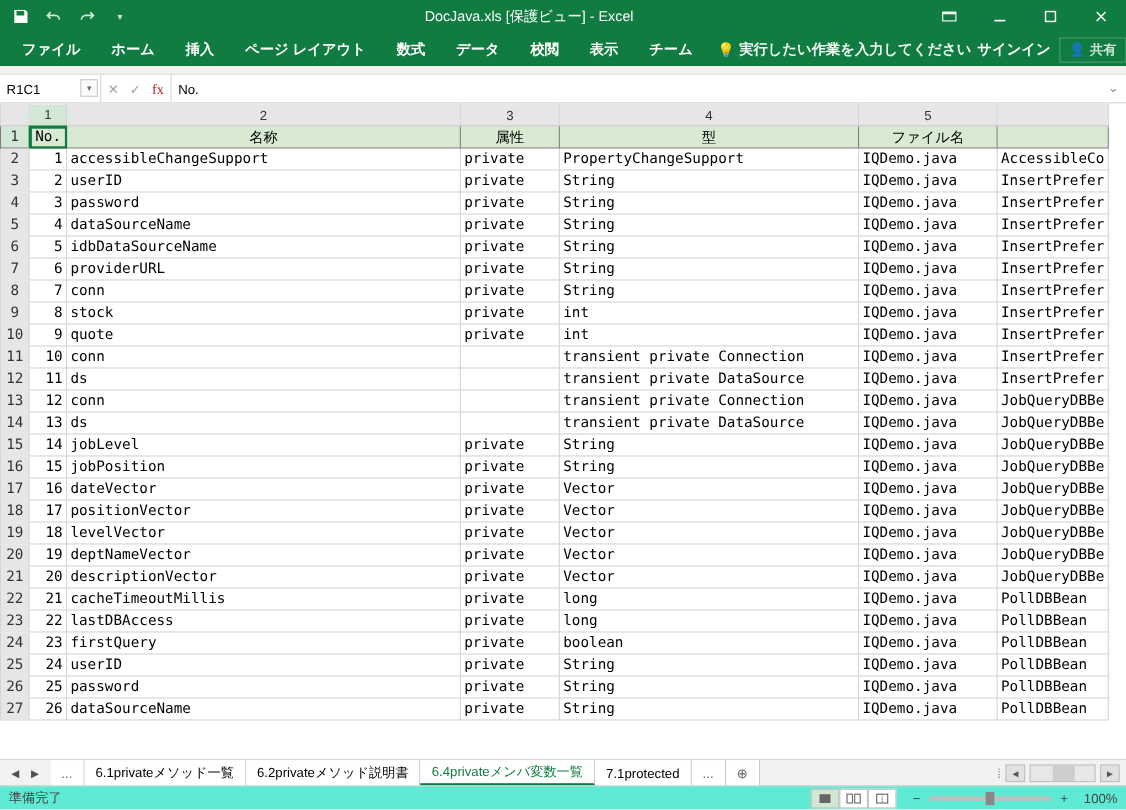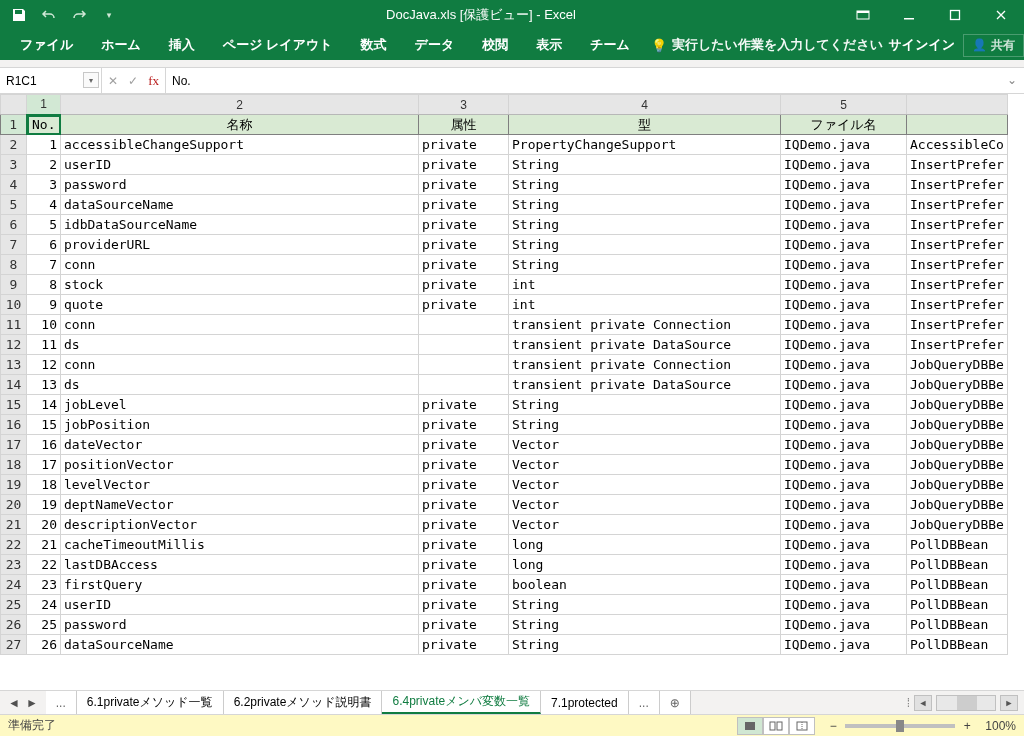--- a/index.html
+++ b/index.html
@@ -14,21 +14,21 @@
 
 .ribbon-tabs { background: #107c41; height: 30px; display: flex; align-items: center; padding-left: 6px; color: #fff; font-size: 13px; font-weight: bold; }
 .ribbon-tabs .tab { padding: 0 14px; height: 30px; line-height: 30px; cursor: pointer; }
 .ribbon-tabs .tell { display: flex; align-items: center; gap: 4px; margin-left: 8px; opacity: 0.95; }
 .ribbon-tabs .signin { margin-left: auto; padding-right: 0; display: flex; align-items: center; gap: 8px; }
 .ribbon-tabs .share { display: flex; align-items: center; gap:4px; padding: 2px 8px; border: 1px solid rgba(255,255,255,0.3); font-size: 12px; opacity: 0.8;}
 
 .ribbon-body { background: #f3f2f1; height: 8px; border-bottom: 1px solid #d6d6d6; }
 
 .formula-bar { display: flex; align-items: stretch; height: 26px; border-bottom: 1px solid #d6d6d6; background: #fff; }
-.namebox { width: 102px; border-right: 1px solid #d6d6d6; display: flex; align-items: center; padding: 0 6px; font-size: 12px; position: relative;}
+.namebox { width: 92px; border-right: 1px solid #d6d6d6; display: flex; align-items: center; padding: 0 6px; font-size: 12px; position: relative;}
 .namebox .dd { position: absolute; right: 2px; top: 4px; width: 16px; height: 16px; border: 1px solid #c8c8c8; display:flex; align-items:center; justify-content:center; font-size:8px; color:#666; background:#fafafa;}
 .fbar-btns { display: flex; align-items: center; padding: 0 6px; gap: 10px; border-right: 1px solid #d6d6d6; color: #a0a0a0; }
 .fbar-btns .fx { color: #b91c1c; font-family: "Times New Roman", serif; font-size: 13px;}
 .formula-input { flex: 1; display: flex; align-items: center; padding: 0 6px; position: relative; }
 .formula-input .expand { position: absolute; right: 4px; top: 4px; width: 16px; height: 16px; color:#888; display:flex; align-items:center; justify-content:center;}
 
 .grid-wrap { position: relative; height: 596px; overflow: hidden; }
 .grid { border-collapse: collapse; table-layout: fixed; }
 .grid th, .grid td { border: 1px solid #d4d4d4; height: 20px; padding: 0 3px; overflow: hidden; white-space: nowrap; text-align: left; }
 .col-hdr th { background: #e6e6e6; text-align: center; font-weight: normal; font-size: 12px; color:#333; border-bottom: 1px solid #b7b7b7;}
@@ -46,21 +46,21 @@
 .sheet-tabs .nav span { cursor: pointer; padding: 0 2px;}
 .sheet-tabs .tabs { display: flex; align-items: stretch; height: 100%; overflow: hidden;}
 .sheet-tabs .stab { padding: 0 10px; border-right: 1px solid #ccc; display: flex; align-items: center; background:#fff; cursor:pointer; white-space: nowrap;}
 .sheet-tabs .stab.active { background: #fff; border-bottom: 2px solid #107c41; color: #107c41; font-weight: 500;}
 .sheet-tabs .stab.more { color: #666; }
 .sheet-tabs .hscroll { margin-left: auto; display:flex; align-items:center; gap:4px; padding-right:6px;}
 .sheet-tabs .hscroll .sbtn { width:18px; height:16px; background:#e1e1e1; border:1px solid #c0c0c0; display:flex;align-items:center;justify-content:center; font-size:9px; color:#555;}
 .sheet-tabs .hscroll .track { width: 60px; height:16px; background:#e8e8e8; border:1px solid #c0c0c0; position:relative;}
 .sheet-tabs .hscroll .track .thumb { position:absolute; left:20px; width:20px; top:0; bottom:0; background:#cdcdcd;}
 
-.statusbar { height: 22px; background: #fef9c3; border-top: 1px solid #d6d6d6; display: flex; align-items: center; font-size: 12px; padding: 0 8px; color:#444;}
+.statusbar { height: 22px; background: #5eead4; border-top: 1px solid #d6d6d6; display: flex; align-items: center; font-size: 12px; padding: 0 8px; color:#444;}
 .statusbar .views { margin-left: auto; display:flex; gap:0;}
 .statusbar .views .vbtn { width: 26px; height: 18px; border: 1px solid #c0c0c0; display:flex;align-items:center;justify-content:center; color:#666; background:#fff; cursor:pointer;}
 .statusbar .views .vbtn.active { background: #d0e7d2;}
 .statusbar .zoom { display:flex; align-items:center; gap:4px; margin-left:10px;}
 .statusbar .zoom .slider { width: 110px; height: 4px; background:#c0c0c0; position:relative;}
 .statusbar .zoom .slider .mid { position:absolute; left:50%; top:-3px; width:1px; height:10px; background:#888;}
 .statusbar .zoom .slider .handle { position:absolute; left:46%; top:-4px; width:8px; height:12px; background:#888;}
 .statusbar .zoom .zbtn { width:16px; height:16px; display:flex; align-items:center; justify-content:center; cursor:pointer; color:#444;}
 
 svg { display:block; }

